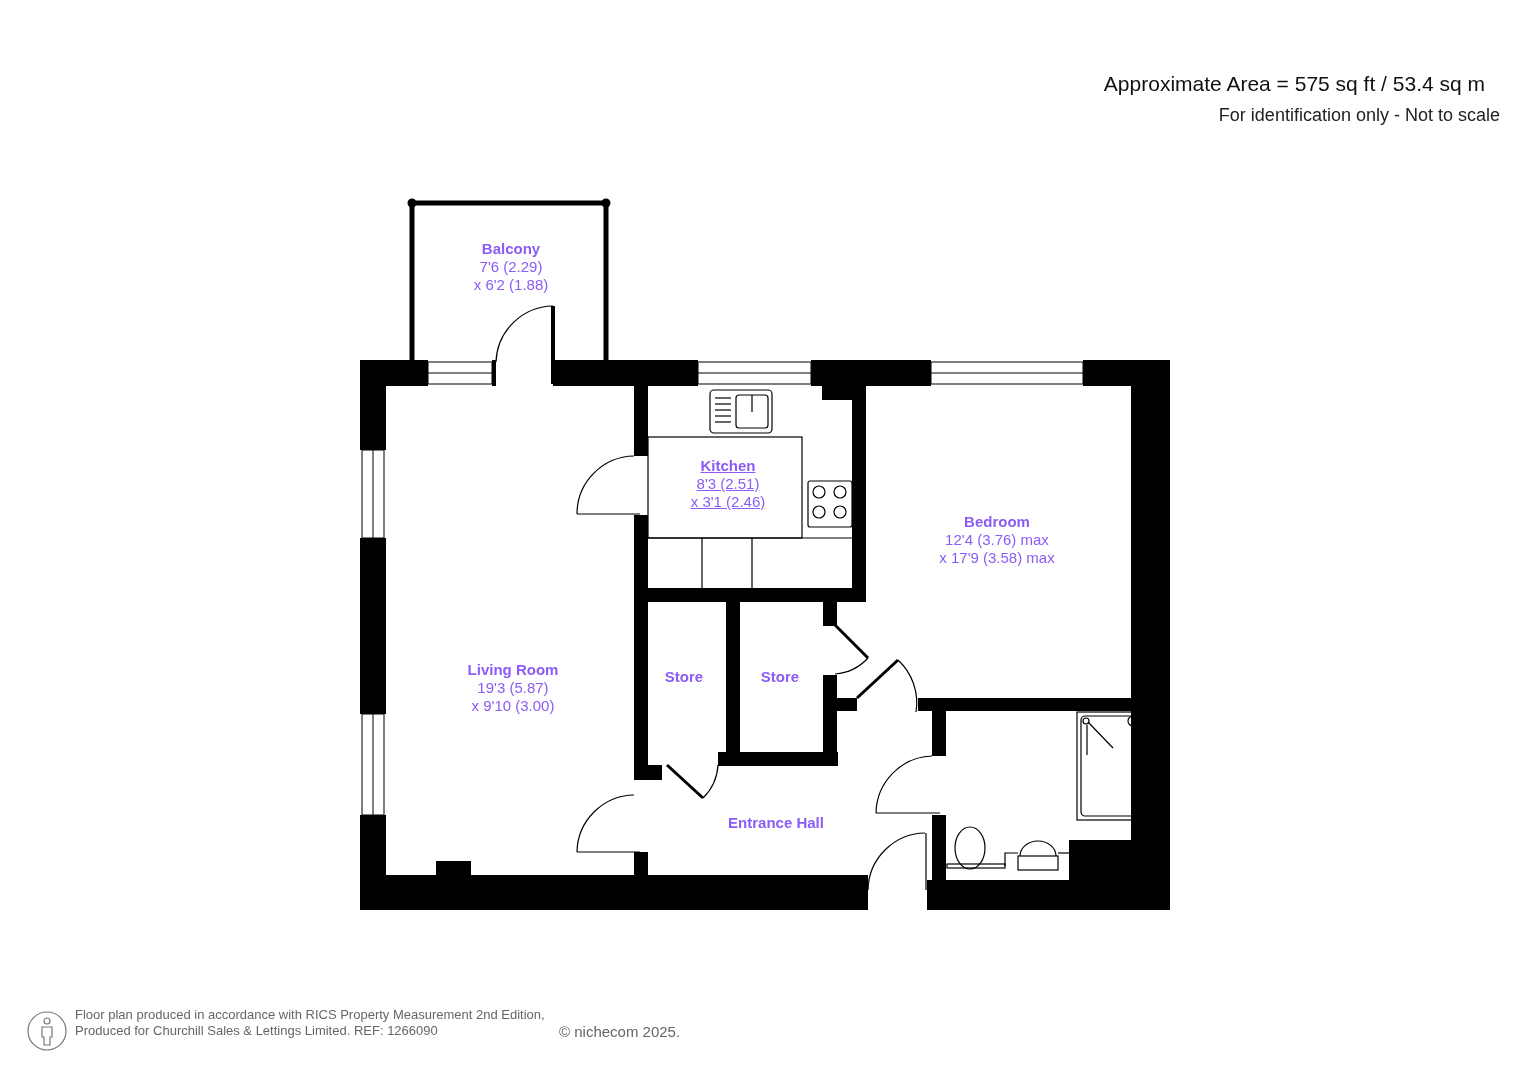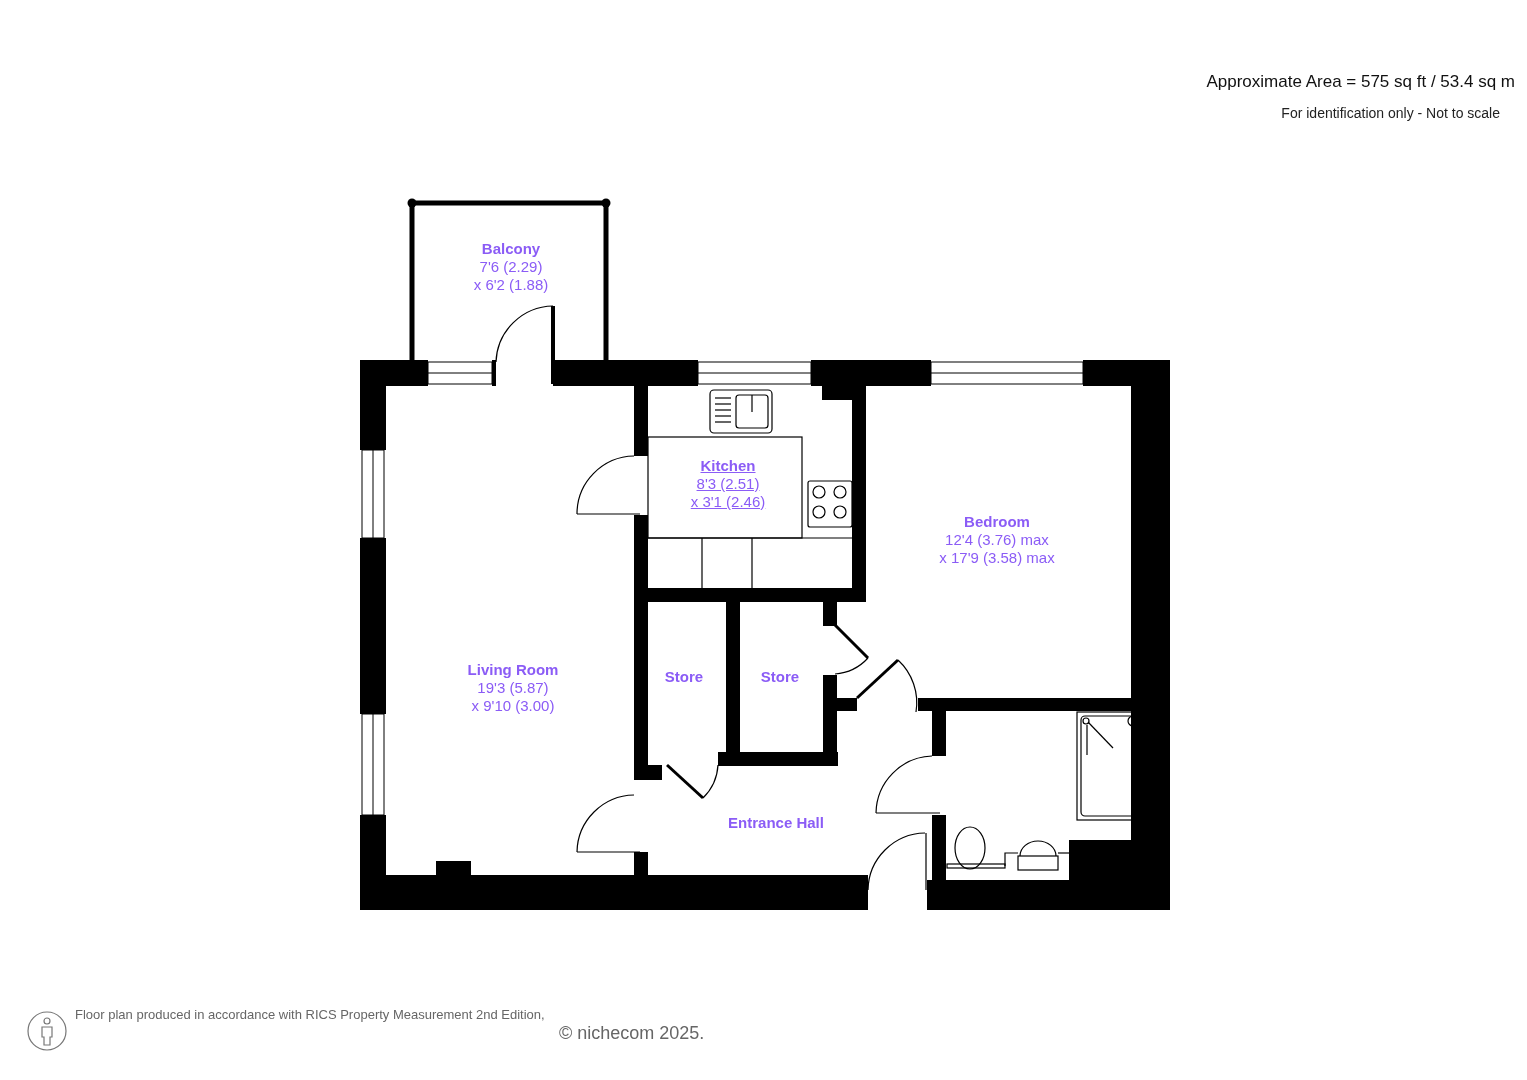--- a/index.html
+++ b/index.html
@@ -1,25 +1,25 @@
 <!DOCTYPE html>
 <html><head>
 <meta charset="utf-8">
 <style>
   html, body { margin: 0; padding: 0; background: #ffffff; }
   body { width: 1527px; height: 1080px; position: relative; overflow: hidden; font-family: "Liberation Sans", sans-serif; color: #111; }
-  .area-title { position: absolute; right: 12px; top: 72px; font-size: 17px; color: #111; white-space: nowrap; }
-  .area-sub { position: absolute; right: 27px; top: 105px; font-size: 14px; color: #222; white-space: nowrap; }
+  .area-title { position: absolute; right: 42px; top: 72px; font-size: 21px; color: #111; white-space: nowrap; }
+  .area-sub { position: absolute; right: 27px; top: 105px; font-size: 18px; color: #222; white-space: nowrap; }
   svg.plan { position: absolute; left: 0; top: 0; }
   .room-label { position: absolute; text-align: center; transform: translateX(-50%); font-size: 15px; line-height: 18px; color: #8b5cf6; white-space: nowrap; }
   .room-label .name { font-weight: bold; display: block; }
   .room-label .dim { display: block; }
   .footer { position: absolute; left: 75px; top: 1007px; font-size: 13px; line-height: 16px; color: #666; }
   .footer .line { display: block; white-space: nowrap; }
-  .copyright { position: absolute; left: 559px; top: 1023px; font-size: 18px; color: #666; white-space: nowrap; }
+  .copyright { position: absolute; left: 559px; top: 1023px; font-size: 15px; color: #666; white-space: nowrap; }
   .person-icon { position: absolute; left: 27px; top: 1011px; width: 40px; height: 40px; }
 </style>
 </head>
 <body>
 
 <div class="area-title">Approximate Area = 575 sq ft / 53.4 sq m</div>
 <div class="area-sub">For identification only - Not to scale</div>
 
 <svg class="plan" width="1527" height="1080" viewBox="0 0 1527 1080" xmlns="http://www.w3.org/2000/svg">
   <g fill="none" stroke="#000" stroke-width="5">
@@ -187,14 +187,15 @@
 </div>
 
 <svg class="person-icon" viewBox="0 0 40 40" xmlns="http://www.w3.org/2000/svg">
   <circle cx="20" cy="20" r="19" fill="none" stroke="#777" stroke-width="1.2"></circle>
   <circle cx="20" cy="10" r="3" fill="none" stroke="#777" stroke-width="1.2"></circle>
   <path d="M15 16 L25 16 L25 26 L23 26 L23 34 L17 34 L17 26 L15 26 Z" fill="none" stroke="#777" stroke-width="1.2"></path>
 </svg>
 
 <div class="footer">
   <span class="line">Floor plan produced in accordance with RICS Property Measurement 2nd Edition,</span>
+  <span class="line">Produced for Churchill Sales &amp; Lettings Limited.   REF: 1266090</span>
 </div>
 <div class="copyright">© nichecom 2025.</div>
 
 </body></html>

